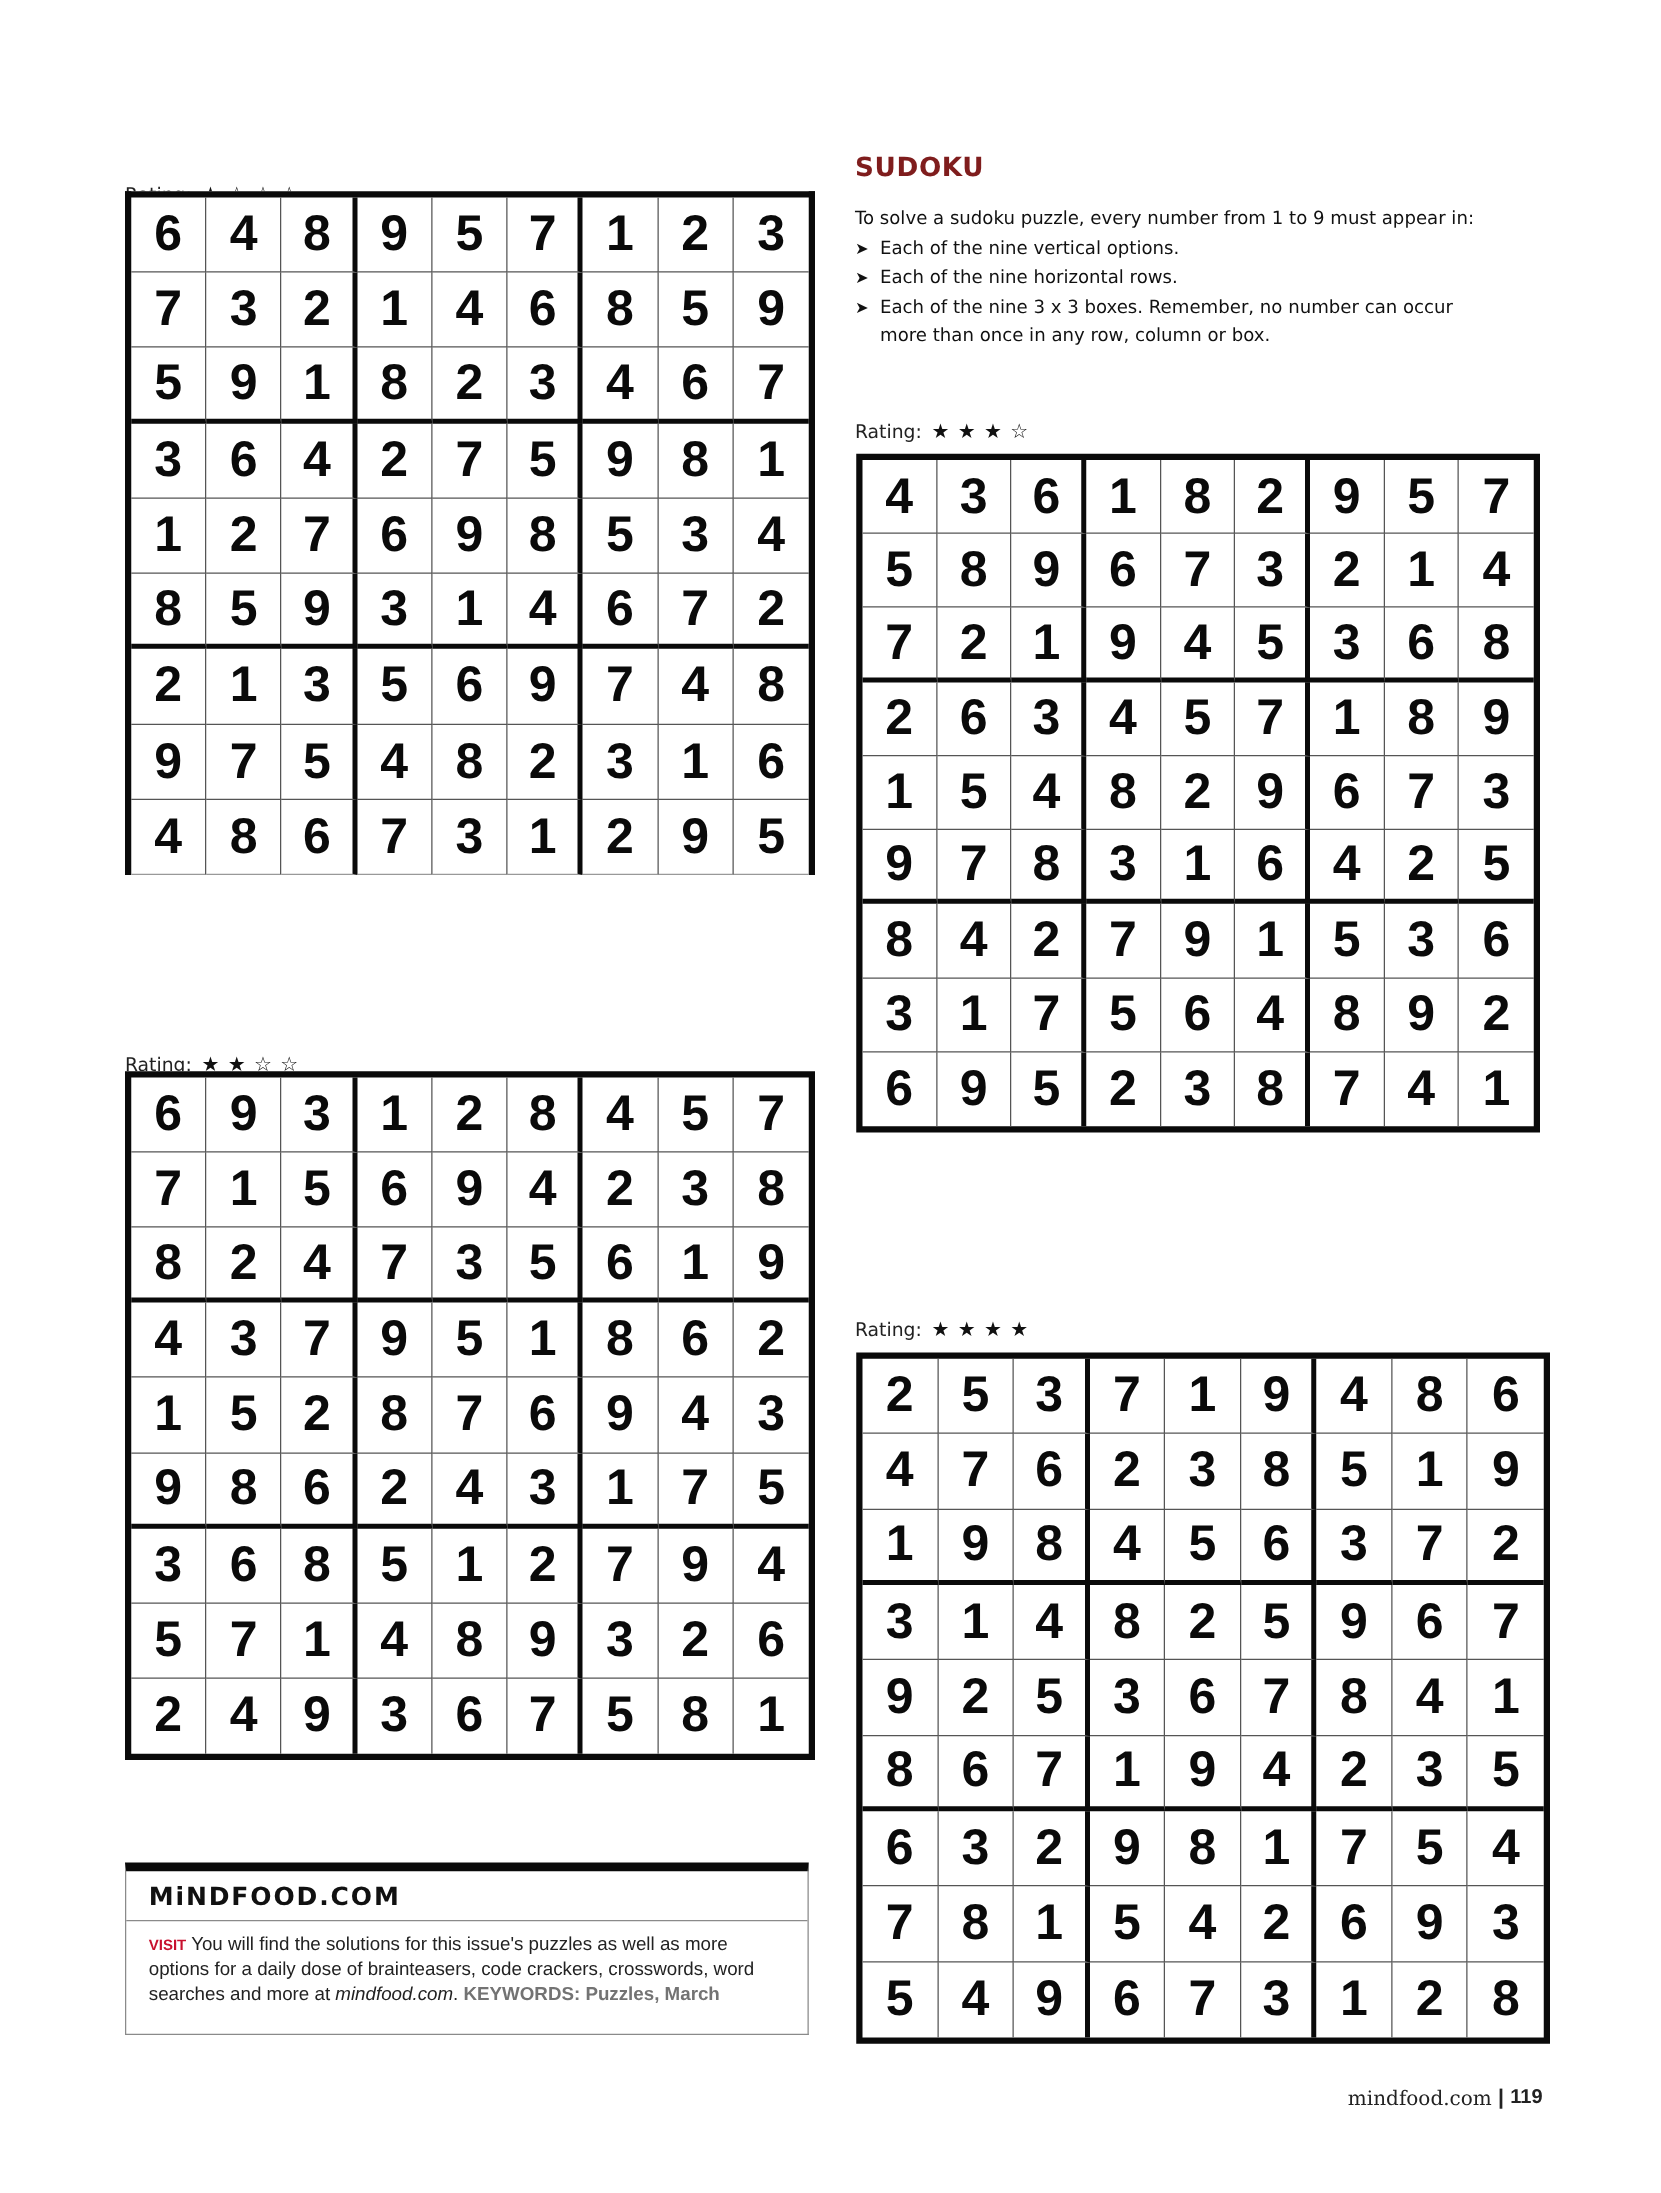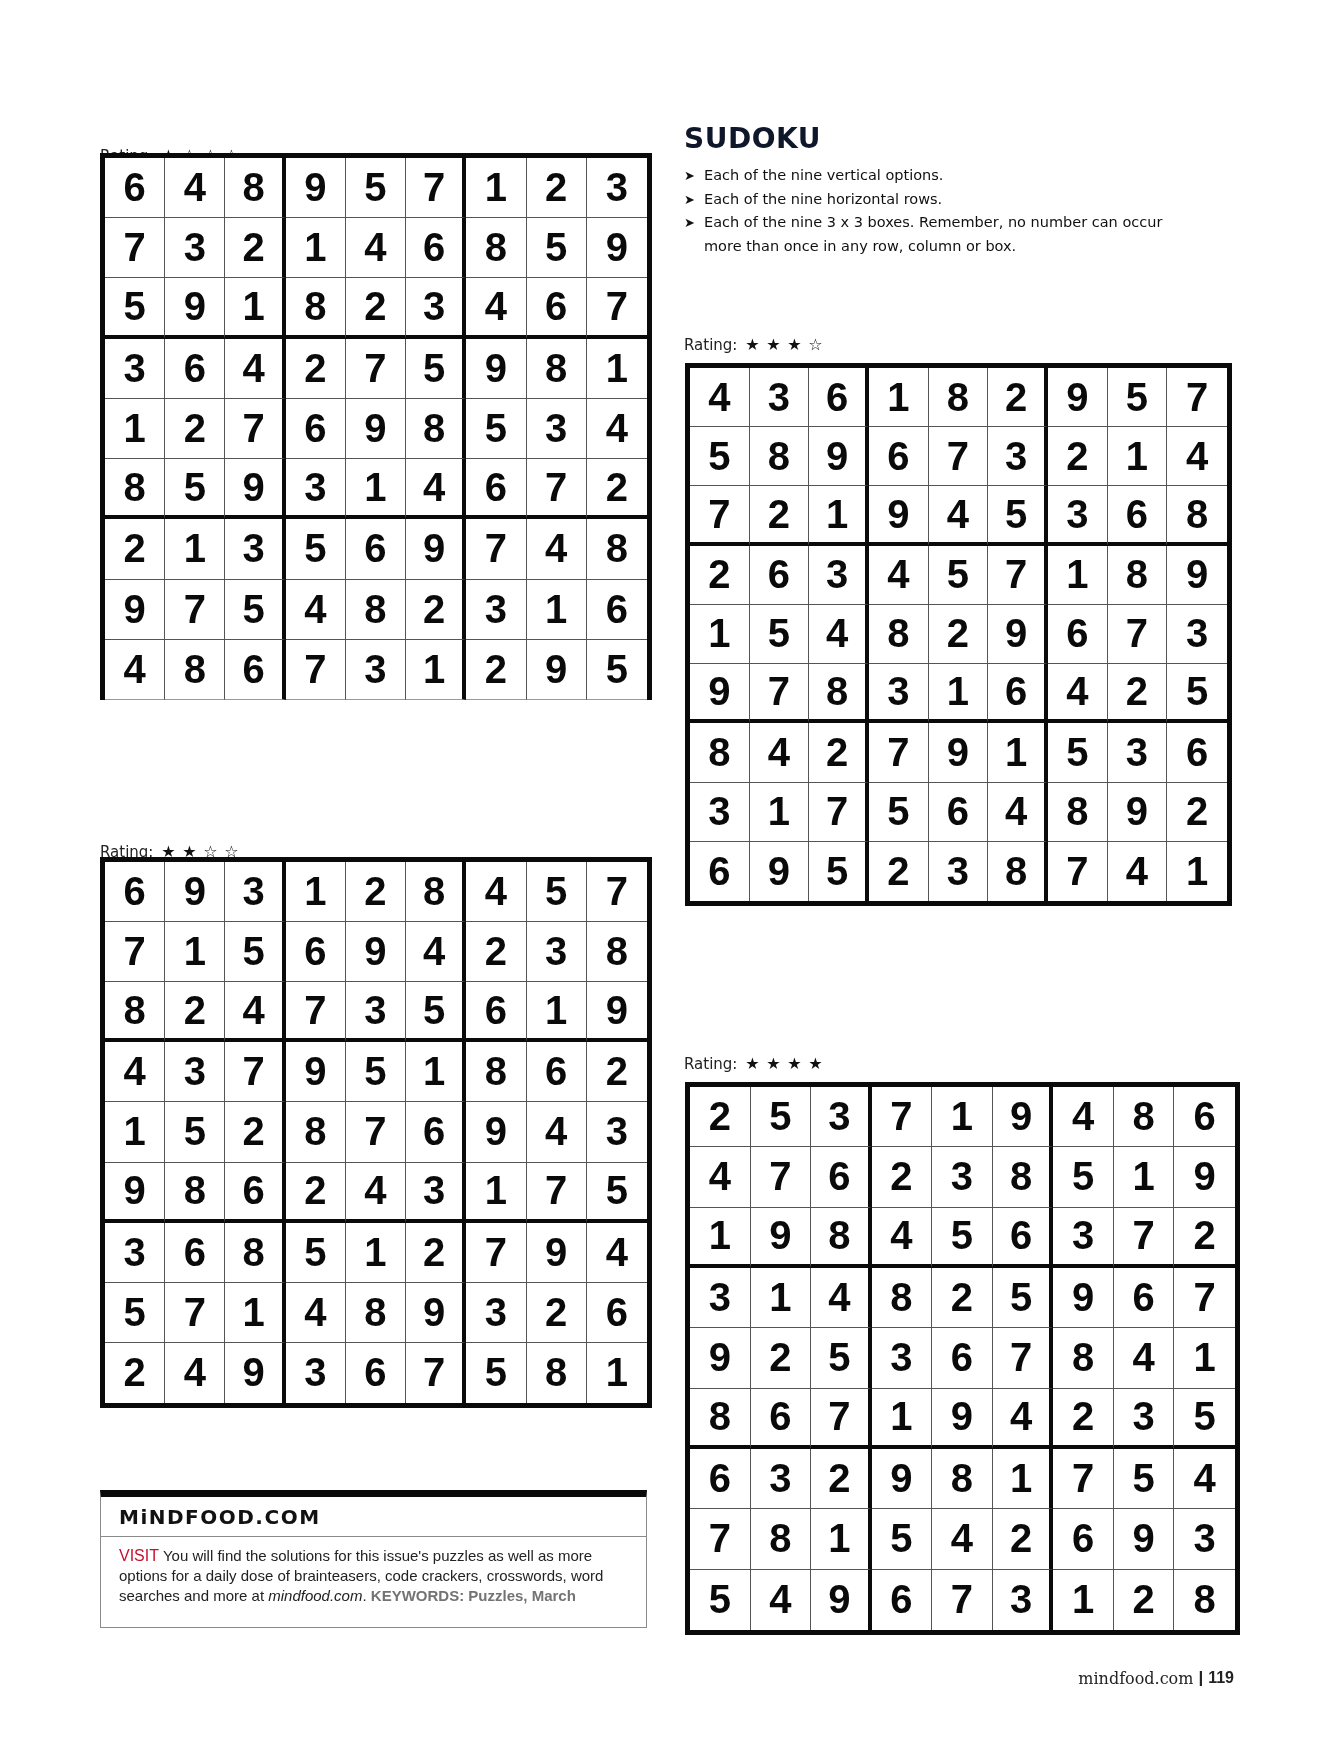--- a/index.html
+++ b/index.html
@@ -29,22 +29,22 @@
     border-right: 1px solid #555; border-bottom: 1px solid #555;
   }
   .cell.c3, .cell.c6 { border-right: 4px solid #0a0a0a; }
   .cell.c9 { border-right: none; }
   .cell.r3, .cell.r6 { border-bottom: 4px solid #0a0a0a; }
   .cell.r9 { border-bottom: none; }
   .grid.open-bottom .cell.r9 { border-bottom: 1px solid #999; }
 
   .title {
     position: absolute; left: 684px; top: 122px; margin: 0;
-    font-family: "DejaVu Sans", sans-serif; font-weight: bold; font-size: 28px;
-    letter-spacing: 0.5px; color: #0f172a;
+    font-family: "DejaVu Sans", sans-serif; font-weight: bold; font-size: 21px;
+    letter-spacing: 0.5px; color: #7f1d1d;
   }
   .instructions {
     position: absolute; left: 684px; top: 164px; width: 520px;
     font-family: "DejaVu Sans", sans-serif; font-size: 14.5px; line-height: 23.5px; color: #111;
   }
   .instructions .bullet { display: flex; }
   .instructions .arrow { width: 20px; flex: none; font-size: 13px; }
 
   .infobox {
     position: absolute; left: 100px; top: 1490px; width: 547px; height: 138px;
@@ -52,21 +52,21 @@
   }
   .infobox .brand {
     height: 40px; border-bottom: 1px solid #8a8a8a; box-sizing: border-box;
     padding-left: 18px; display: flex; align-items: center;
     font-family: "DejaVu Sans", sans-serif; font-weight: bold; font-size: 20px; letter-spacing: 1.5px;
   }
   .infobox .body {
     padding: 9px 18px 0 18px; font-size: 15px; line-height: 20px; color: #222;
     font-family: "Liberation Sans", sans-serif;
   }
-  .infobox .visit { color: #c8102e; font-weight: normal; font-size: 16px; }
+  .infobox .visit { color: #c8102e; font-weight: bold; font-size: 12px; }
   .infobox .site { font-style: italic; }
   .infobox .kw { font-weight: bold; color: #737373; }
 
   .footer {
     position: absolute; right: 95px; top: 1668px; font-size: 17px; color: #222;
     display: flex; align-items: center; gap: 5px;
   }
   .footer .site { font-family: "DejaVu Serif", serif; font-size: 16px; }
   .footer .sep { font-weight: bold; }
   .footer .page { font-family: "Liberation Sans", sans-serif; font-weight: bold; font-size: 16px; }
@@ -445,20 +445,21 @@
     <div class="cell r9 c4">6</div>
     <div class="cell r9 c5">7</div>
     <div class="cell r9 c6">3</div>
     <div class="cell r9 c7">1</div>
     <div class="cell r9 c8">2</div>
     <div class="cell r9 c9">8</div>
   </div>
 
 <h1 class="title">SUDOKU</h1>
 <div class="instructions">
+  <div>To solve a sudoku puzzle, every number from 1 to 9 must appear in:</div>
   <div class="bullet">
     <span class="arrow">➤</span>
     <span>Each of the nine vertical options.</span>
   </div>
   <div class="bullet">
     <span class="arrow">➤</span>
     <span>Each of the nine horizontal rows.</span>
   </div>
   <div class="bullet">
     <span class="arrow">➤</span>

